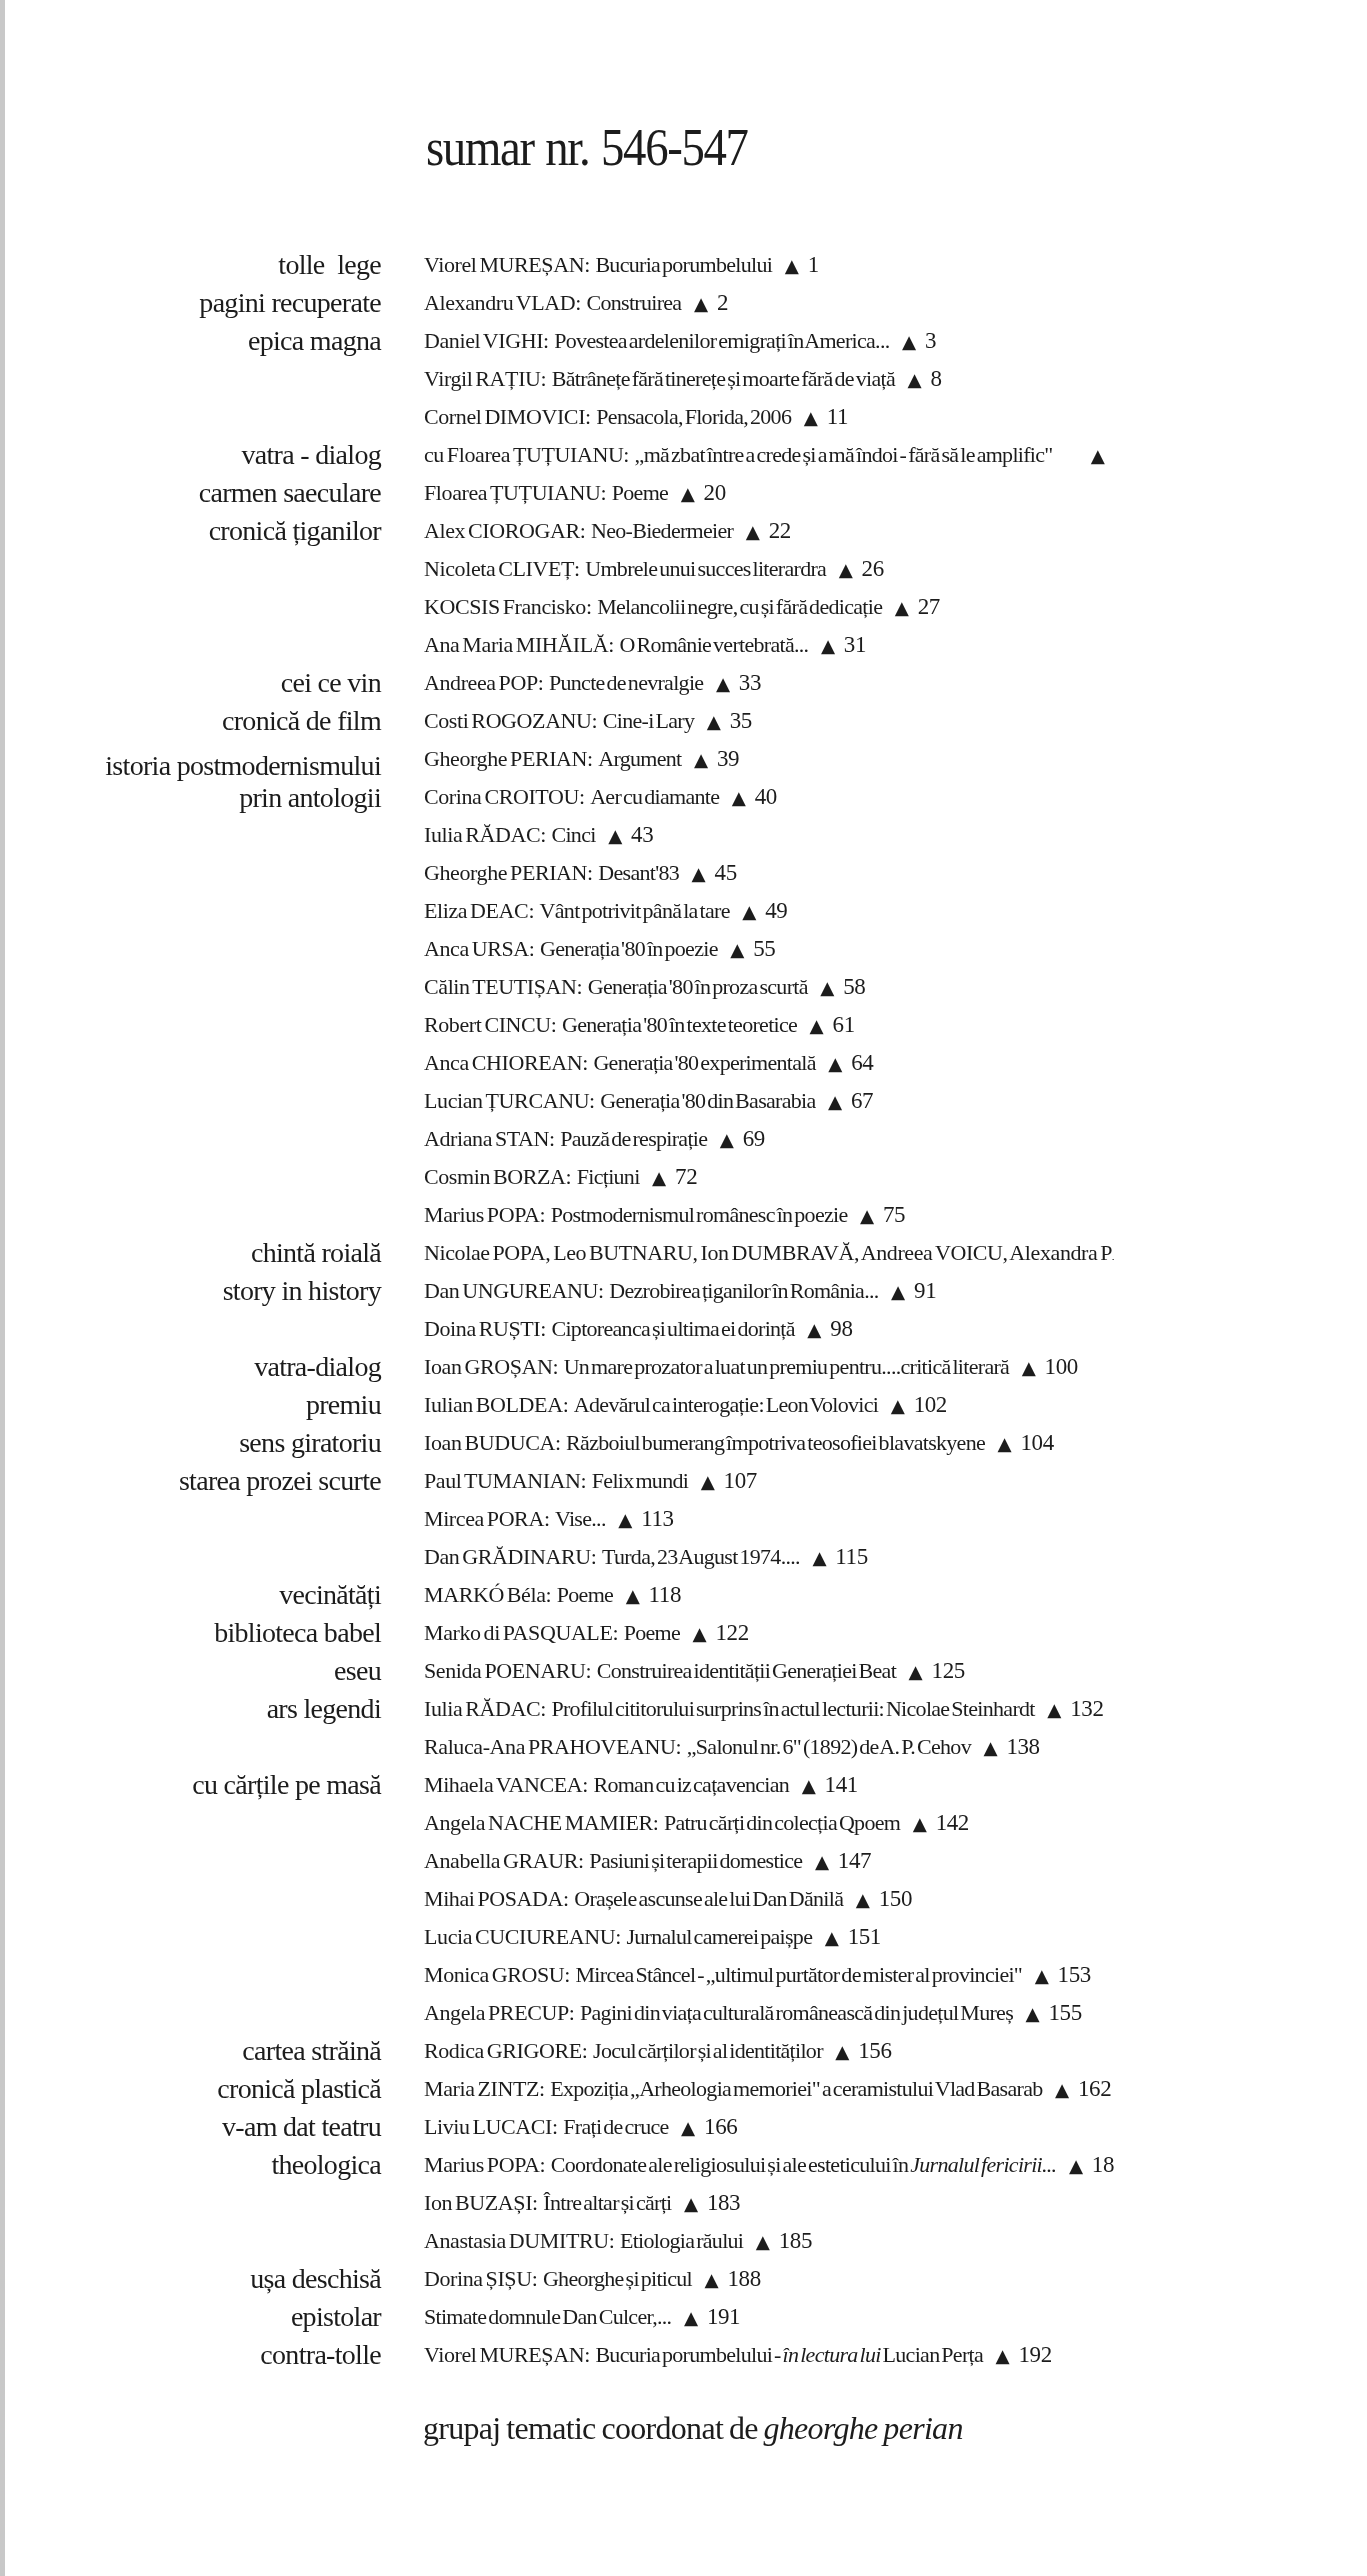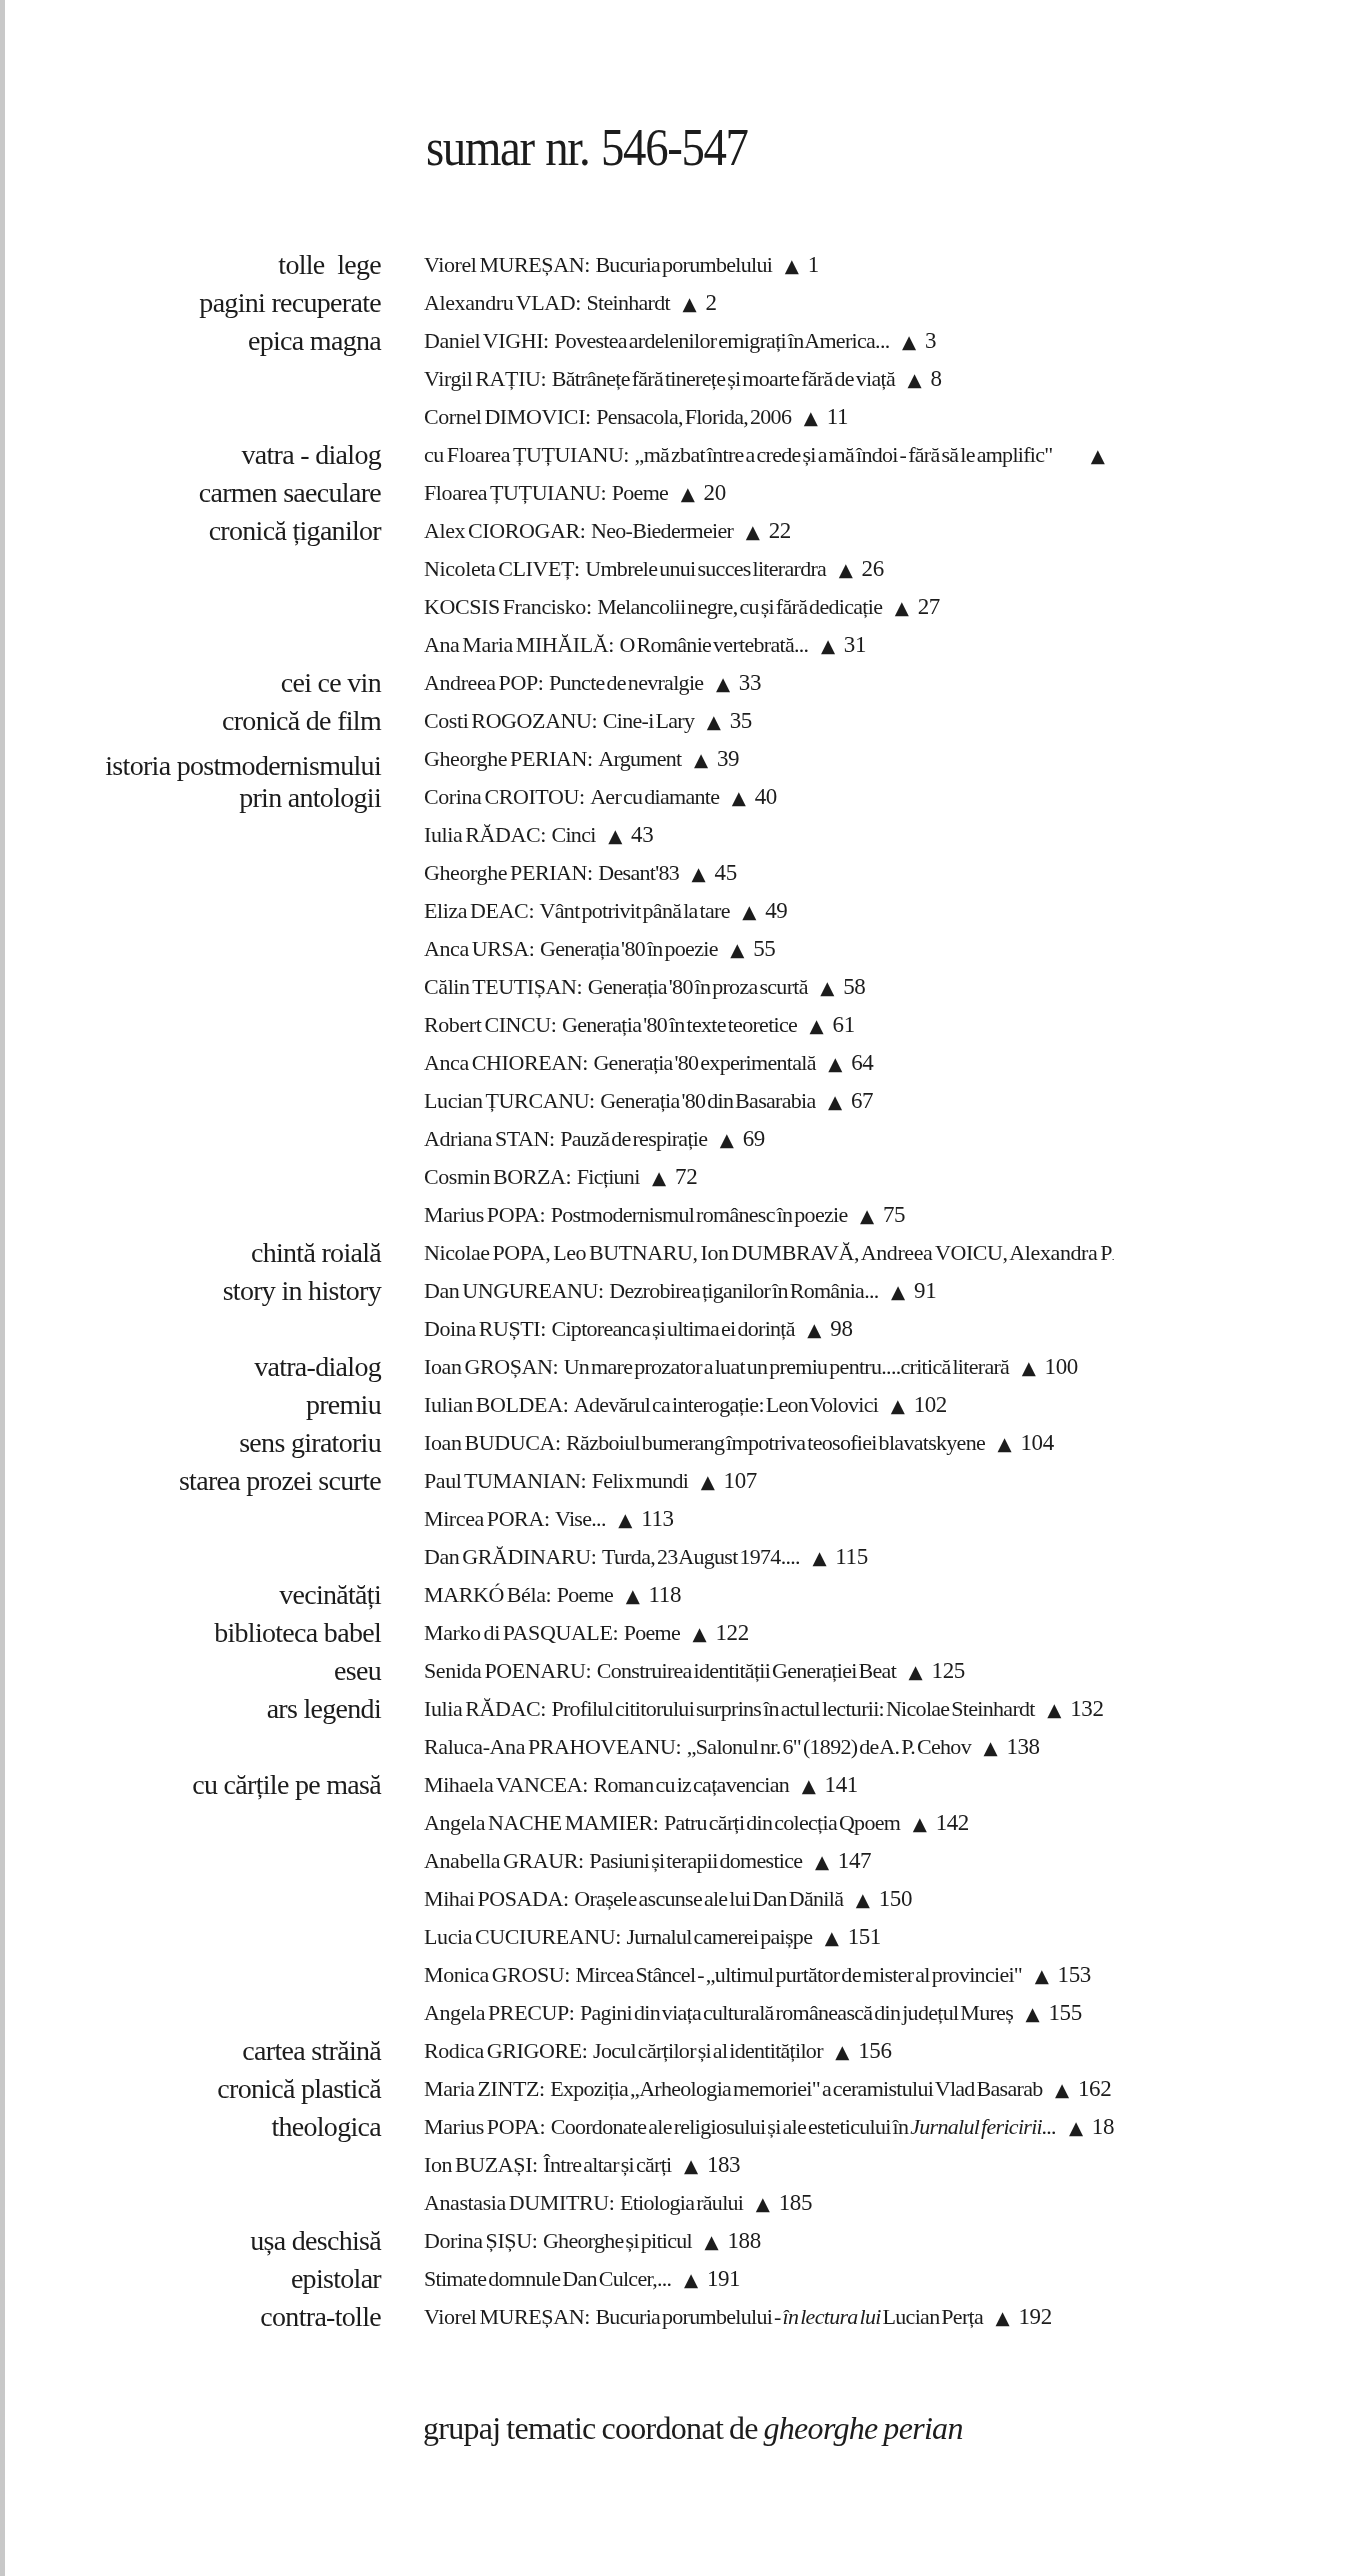--- a/index.html
+++ b/index.html
@@ -82,21 +82,21 @@
 
   <div id="page-title">sumar nr. 546-547</div>
 
   <div id="toc">
       <div class="row">
         <div class="label">tolle  lege</div>
         <div class="entry"><span class="aname">Viorel MUREȘAN:</span> <span class="atitle">Bucuria porumbelului</span><span class="tri">▲</span><span class="pnum">1</span></div>
       </div>
       <div class="row">
         <div class="label">pagini recuperate</div>
-        <div class="entry"><span class="aname">Alexandru VLAD:</span> <span class="atitle">Steinhardt</span><span class="tri">▲</span><span class="pnum">2</span></div>
+        <div class="entry"><span class="aname">Alexandru VLAD:</span> <span class="atitle">Construirea</span><span class="tri">▲</span><span class="pnum">2</span></div>
       </div>
       <div class="row">
         <div class="label">epica magna</div>
         <div class="entry"><span class="aname">Daniel VIGHI:</span> <span class="atitle">Povestea ardelenilor emigrați în America...</span><span class="tri">▲</span><span class="pnum">3</span></div>
       </div>
       <div class="row">
         <div class="label"></div>
         <div class="entry"><span class="aname">Virgil RAȚIU:</span> <span class="atitle">Bătrânețe fără tinerețe și moarte fără de viață</span><span class="tri">▲</span><span class="pnum">8</span></div>
       </div>
       <div class="row">
@@ -274,20 +274,24 @@
       </div>
       <div class="row">
         <div class="label">cartea străină</div>
         <div class="entry"><span class="aname">Rodica GRIGORE:</span> <span class="atitle">Jocul cărților și al identităților</span><span class="tri">▲</span><span class="pnum">156</span></div>
       </div>
       <div class="row">
         <div class="label">cronică plastică</div>
         <div class="entry"><span class="aname">Maria ZINTZ:</span> <span class="atitle">Expoziția „Arheologia memoriei" a ceramistului Vlad Basarab</span><span class="tri">▲</span><span class="pnum">162</span></div>
       </div>
       <div class="row">
+        <div class="label">v-am dat teatru</div>
+        <div class="entry"><span class="aname">Liviu LUCACI:</span> <span class="atitle">Frați de cruce</span><span class="tri">▲</span><span class="pnum">166</span></div>
+      </div>
+      <div class="row">
         <div class="label">theologica</div>
         <div class="entry"><span class="aname">Marius POPA:</span> <span class="atitle">Coordonate ale religiosului și ale esteticului în </span><span class="atitle it">Jurnalul fericirii...</span><span class="tri">▲</span><span class="pnum">180</span></div>
       </div>
       <div class="row">
         <div class="label"></div>
         <div class="entry"><span class="aname">Ion BUZAȘI:</span> <span class="atitle">Între altar și cărți</span><span class="tri">▲</span><span class="pnum">183</span></div>
       </div>
       <div class="row">
         <div class="label"></div>
         <div class="entry"><span class="aname">Anastasia DUMITRU:</span> <span class="atitle">Etiologia răului</span><span class="tri">▲</span><span class="pnum">185</span></div>

